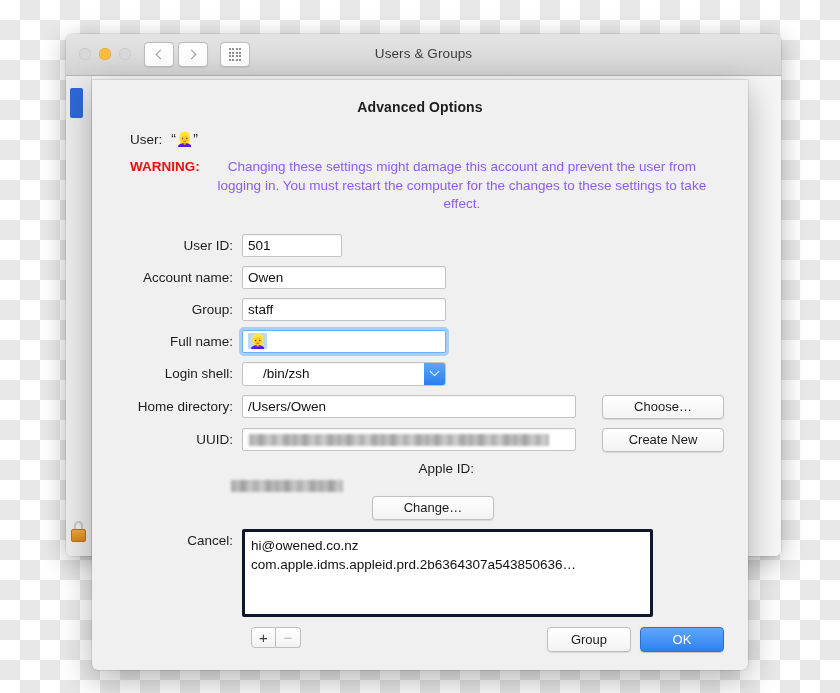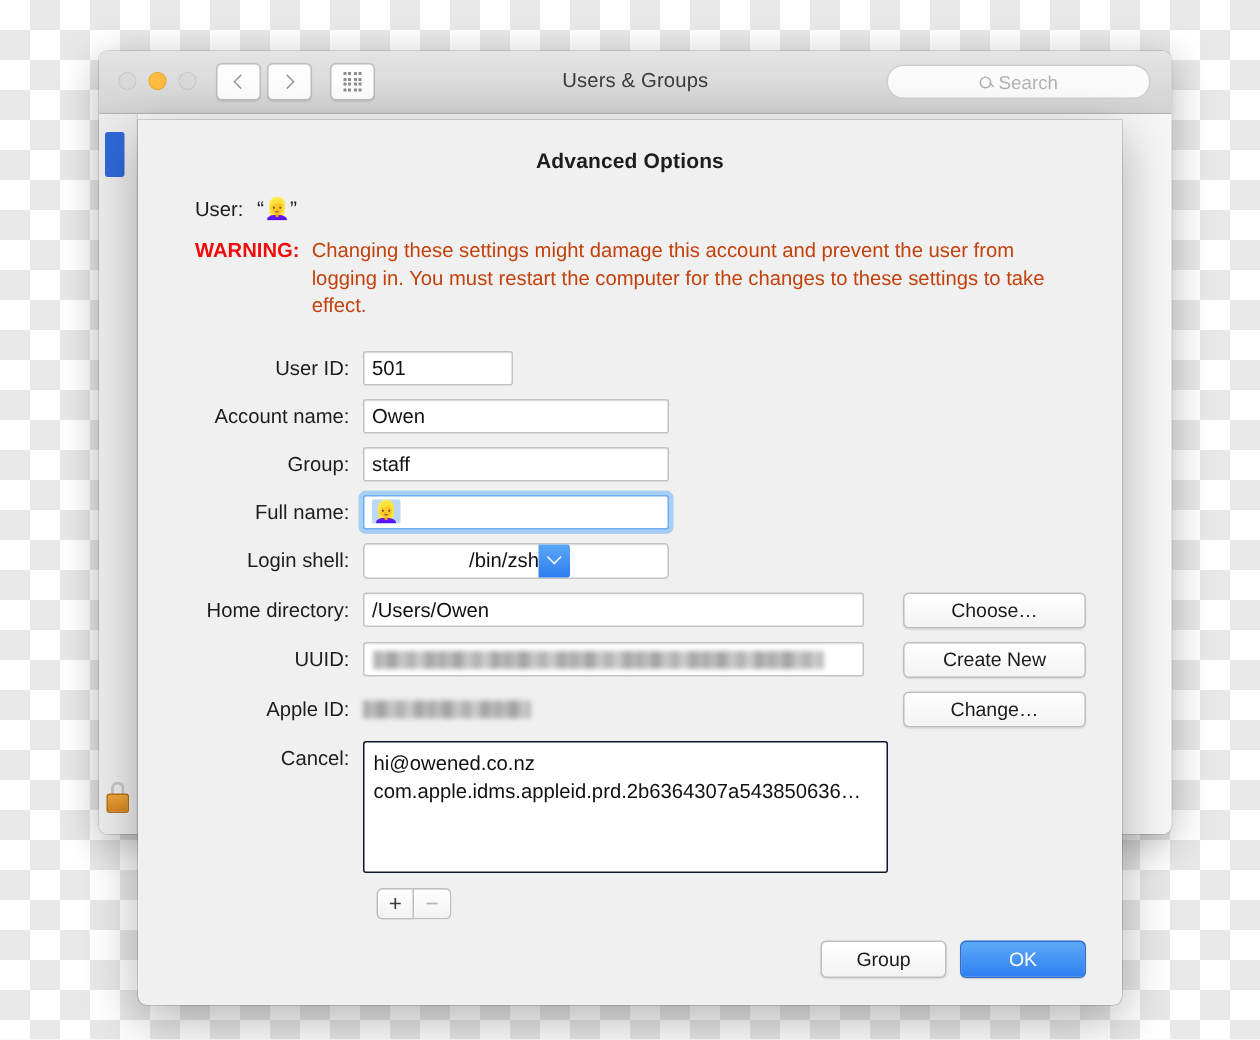--- a/index.html
+++ b/index.html
@@ -122,21 +122,21 @@
   .user-lbl { font-size: 13.5px; color: #1d1d1d; }
   .user-val { font-size: 13.5px; color: #1d1d1d; margin-left: 9px; }
   .emoji { font-size: 14px; }
 
   .warn-row { display: flex; margin-top: 11px; padding-left: 14px; padding-right: 8px; }
   .warn-lbl {
     color: #f20d0d; font-weight: bold; font-size: 13.5px;
     white-space: nowrap; flex: none; padding-top: .5px;
   }
   .warn-txt {
-    font-size: 13.5px; color: #c2410c; margin-left: 8px; line-height: 18.5px;
+    font-size: 13.5px; color: #8b5cf6; margin-left: 8px; line-height: 18.5px; text-align: center;
   }
 
   
   .form { margin-top: 20px; }
   .frow { display: flex; align-items: center; margin-bottom: 9px; }
   .flabel {
     width: 126px; text-align: right; padding-right: 9px;
     font-size: 13.5px; color: #1d1d1d; flex: none;
   }
   .finput {
@@ -153,22 +153,22 @@
   .finput.focused {
     border: 1px solid #6aaef4;
     box-shadow: 0 0 0 3px rgba(112,178,247,.55);
   }
   .sel-emoji { background: #b9d9f7; border-radius: 1px; padding: 0 1px; font-size: 14px; }
 
   
   .popup {
     width: 204px; height: 24px; background: #fff;
     border: 1px solid #c3c3c3; border-radius: 3px;
-    display: flex; align-items: center; justify-content: center;
-    font-size: 13.5px; color: #101010; padding-left: 5px;
+    display: flex; align-items: center; justify-content: space-between;
+    font-size: 13.5px; color: #101010; padding-left: 20px;
     box-shadow: inset 0 1px 1px rgba(0,0,0,.05);
     position: relative;
   }
   .popup-arrow {
     width: 21px; height: 22px; margin: 0 0 0 0;
     background: linear-gradient(to bottom,#5ba7f7,#2c7ef0);
     border-radius: 0 2px 2px 0;
     display: flex; align-items: center; justify-content: center;
   }
   .popup-arrow .dn {
@@ -193,27 +193,27 @@
     background:
       repeating-linear-gradient(90deg,
         #9a9a9a 0px, #b9b9b9 7px, #8f8f8f 12px, #c6c6c6 19px,
         #a2a2a2 25px, #cdcdcd 31px, #959595 37px, #bdbdbd 44px);
     filter: blur(1.6px);
     opacity: .88;
   }
   .redacted.uuid    { width: 300px; margin-left: 1px; }
   .redacted.appleid { width: 112px; }
 
-  .applerow { display: flex; align-items: center; margin-bottom: 9px; }
+  .applerow { display: flex; align-items: center; margin-bottom: 9px; flex-direction: column; }
   .applevalue { width: 378px; display: flex; align-items: center; height: 20px; }
 
   
   .aliases {
-    width: 350px; height: 88px; background: #fff;
-    border: 1px solid #0f172a; border-radius: 2px;
+    width: 411px; height: 88px; background: #fff;
+    border: 3px solid #0f172a; border-radius: 2px;
     padding: 4px 0 0 0; overflow: hidden;
   }
   .alias-item {
     font-size: 13.5px; color: #101010; padding: 2px 6px;
     white-space: nowrap; overflow: hidden; text-overflow: ellipsis;
   }
   .frow.align-top { align-items: flex-start; }
   .frow.align-top .flabel { padding-top: 4px; }
 
   
@@ -287,24 +287,20 @@
               <i></i>
               <i></i>
               <i></i>
               <i></i>
           </span>
         </div>
       </div>
 
       <div class="win-title">Users &amp; Groups</div>
 
-      <div class="searchfield">
-        <span class="search-glyph"></span>
-        <span class="search-ph">Search</span>
-      </div>
     </div>
 
     <div class="pref-body">
       <div class="pref-sidebar">
         <div class="side-sel"></div>
         <div class="lock-ico">
           <div class="lock-shack"></div>
           <div class="lock-body"></div>
         </div>
       </div>

